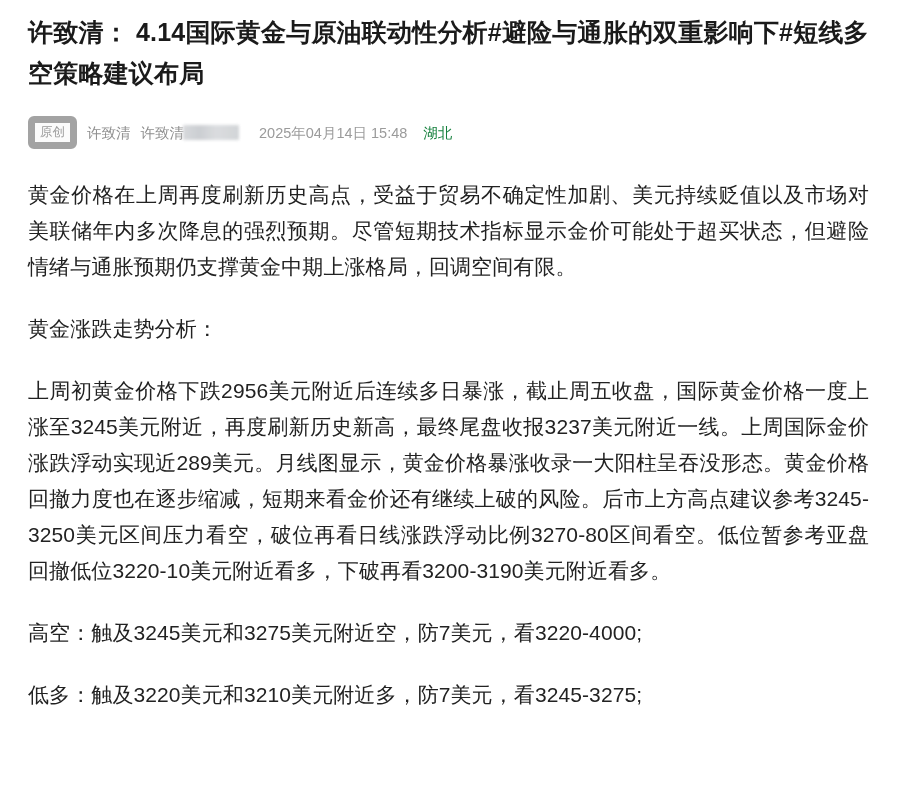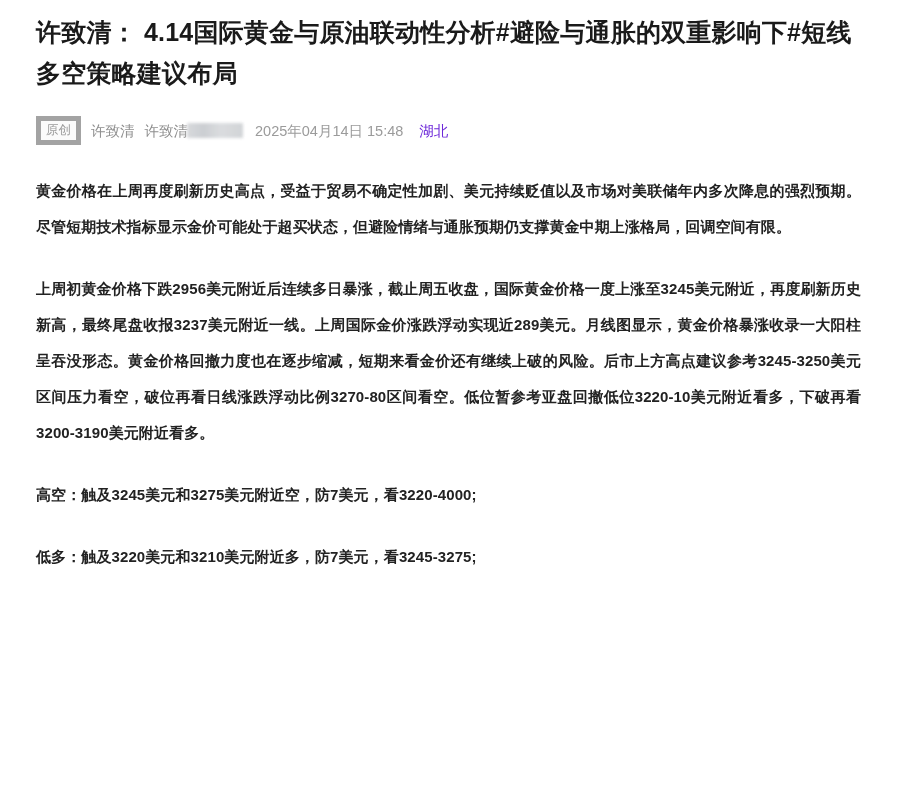--- a/index.html
+++ b/index.html
@@ -13,47 +13,47 @@
     font-family: "Liberation Sans", sans-serif;
     color: #222222;
     -webkit-font-smoothing: antialiased;
     overflow: hidden;
   }
   .page {
     position: relative;
     width: 897px;
     height: 761px;
     box-sizing: border-box;
-    padding: 0 36px;
+    padding: 0 28px;
   }
   .article-title {
     margin: 0;
     padding-top: 12px;
     font-size: 25px;
     line-height: 41px;
     font-weight: 700;
     color: #1a1a1a;
     letter-spacing: 0.2px;
   }
   .meta-row {
     display: flex;
     align-items: center;
     gap: 10px;
     margin-top: 22px;
     font-size: 14.5px;
     color: #9b9b9b;
     line-height: 20px;
   }
   .meta-badge {
-    border: 5px solid #a3a3a3;
+    border: 7px solid #a3a3a3;
     color: #9b9b9b;
     font-size: 12.5px;
     line-height: 16px;
     padding: 1px 5px 2px 5px;
-    border-radius: 0;
+    border-radius: 6px;
     background: #fbfbfb;
     white-space: nowrap;
   }
   .meta-author {
     color: #8f8f8f;
     white-space: nowrap;
   }
   .meta-author-blurred {
     position: relative;
     color: #8f8f8f;
@@ -67,38 +67,37 @@
     vertical-align: -2px;
     margin-left: -1px;
     background: linear-gradient(90deg, #d5d7da 0%, #c9ccd0 30%, #d9dbde 60%, #cfd2d5 100%);
     filter: blur(1.6px);
     border-radius: 1px;
     opacity: 0.95;
   }
   .meta-date {
     color: #9b9b9b;
     white-space: nowrap;
-    margin-left: 0;
+    margin-left: 8px;
   }
   .meta-location {
-    color: #6d28d9;
+    color: #15803d;
     white-space: nowrap;
     margin-left: 6px;
   }
   .article-body {
     margin-top: 28px;
   }
   .para {
-    font-size: 15px;
+    font-size: 21px;
     line-height: 36px;
     color: #222222;
     margin: 0 0 26px 0;
     text-align: justify;
     letter-spacing: 0.1px;
-    font-weight: bold;
   }
   .para:last-child {
     margin-bottom: 4px;
   }
 </style>
 </head>
 <body>
 
 <div class="page">
 
@@ -107,18 +106,19 @@
   <div class="meta-row">
     <span class="meta-badge">原创</span>
     <span class="meta-author">许致清</span>
     <span class="meta-author-blurred"><span>许致清</span><span class="blur-block"></span></span>
     <span class="meta-date">2025年04月14日 15:48</span>
     <span class="meta-location">湖北</span>
   </div>
 
   <div class="article-body">
     <p class="para">黄金价格在上周再度刷新历史高点，受益于贸易不确定性加剧、美元持续贬值以及市场对美联储年内多次降息的强烈预期。尽管短期技术指标显示金价可能处于超买状态，但避险情绪与通胀预期仍支撑黄金中期上涨格局，回调空间有限。</p>
+    <p class="para">黄金涨跌走势分析：</p>
     <p class="para">上周初黄金价格下跌2956美元附近后连续多日暴涨，截止周五收盘，国际黄金价格一度上涨至3245美元附近，再度刷新历史新高，最终尾盘收报3237美元附近一线。上周国际金价涨跌浮动实现近289美元。月线图显示，黄金价格暴涨收录一大阳柱呈吞没形态。黄金价格回撤力度也在逐步缩减，短期来看金价还有继续上破的风险。后市上方高点建议参考3245-3250美元区间压力看空，破位再看日线涨跌浮动比例3270-80区间看空。低位暂参考亚盘回撤低位3220-10美元附近看多，下破再看3200-3190美元附近看多。</p>
     <p class="para">高空：触及3245美元和3275美元附近空，防7美元，看3220-4000;</p>
     <p class="para">低多：触及3220美元和3210美元附近多，防7美元，看3245-3275;</p>
   </div>
 
 </div>
 
 </body></html>

